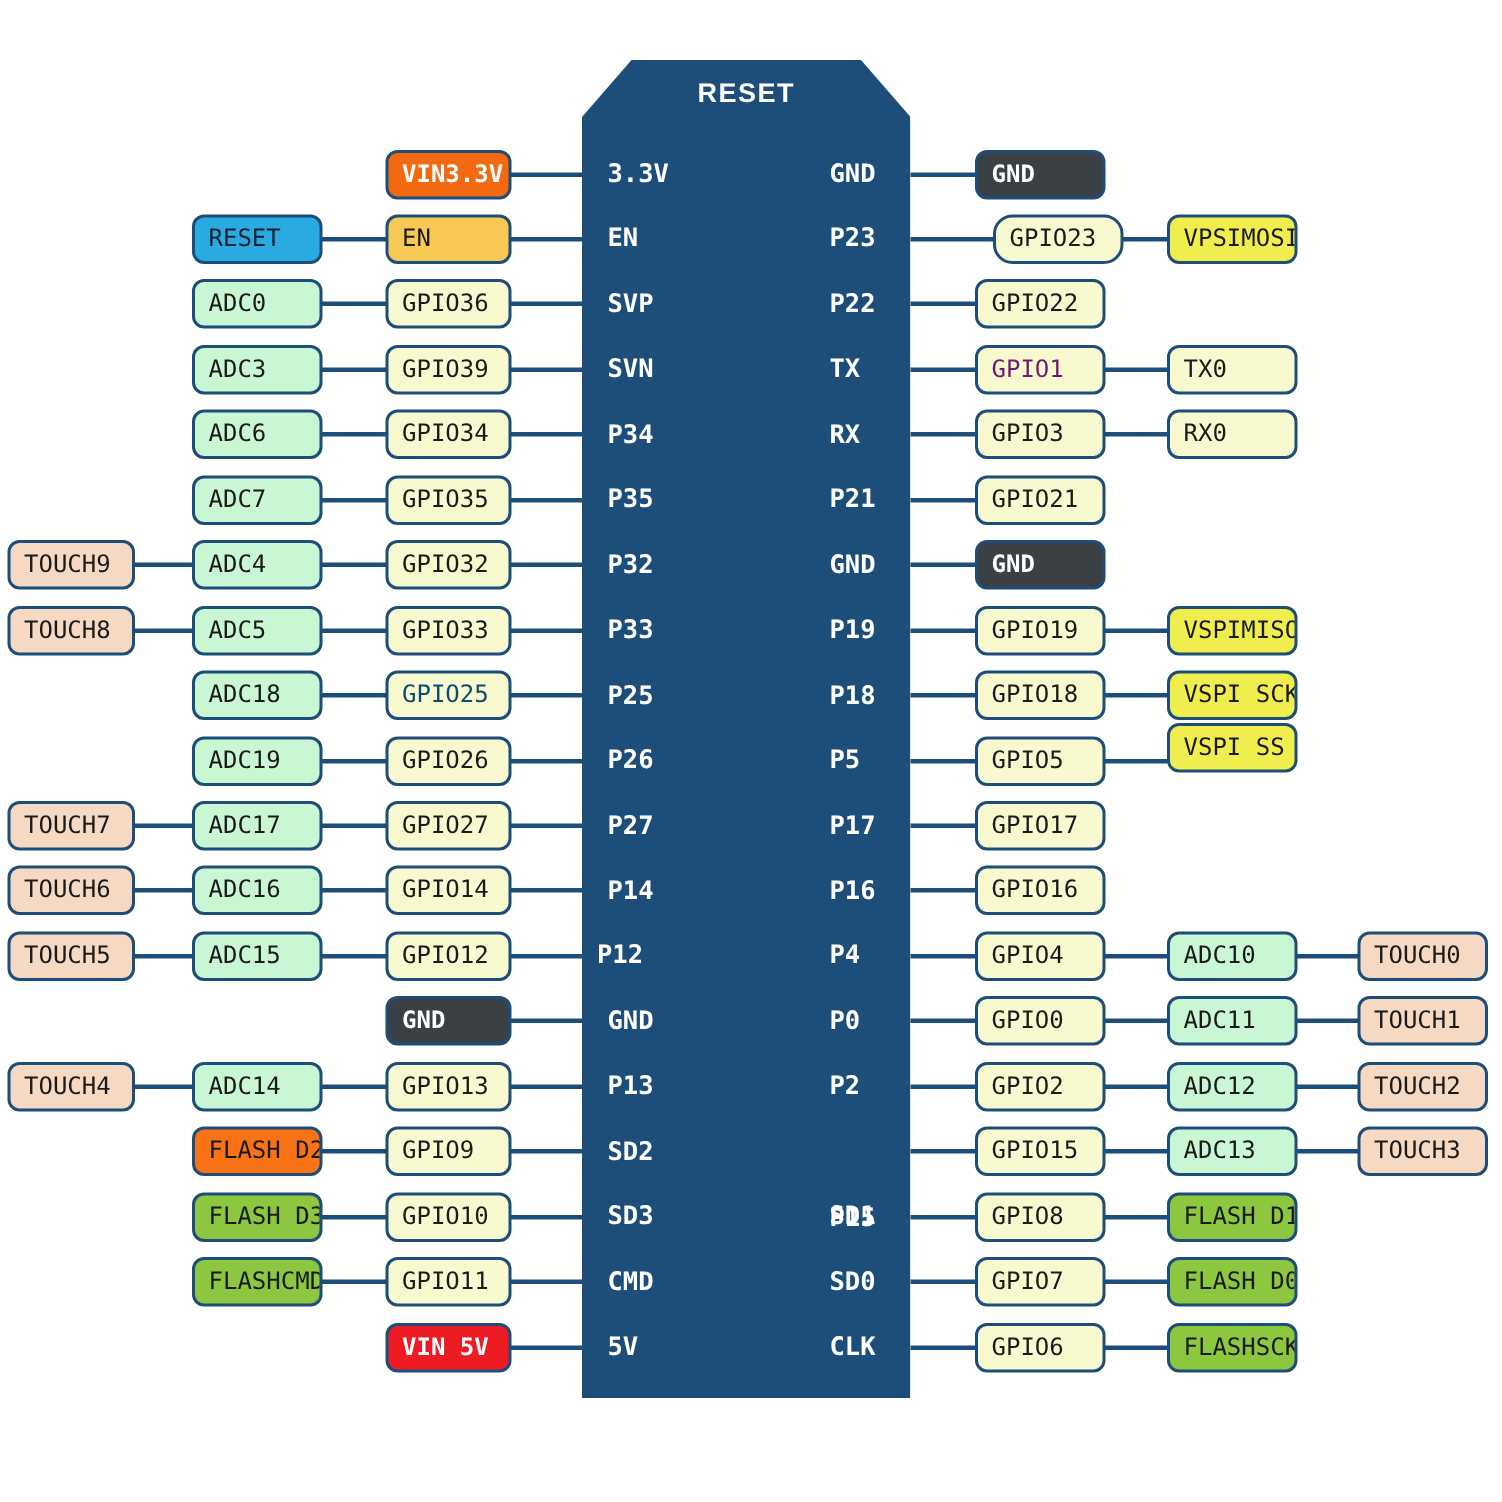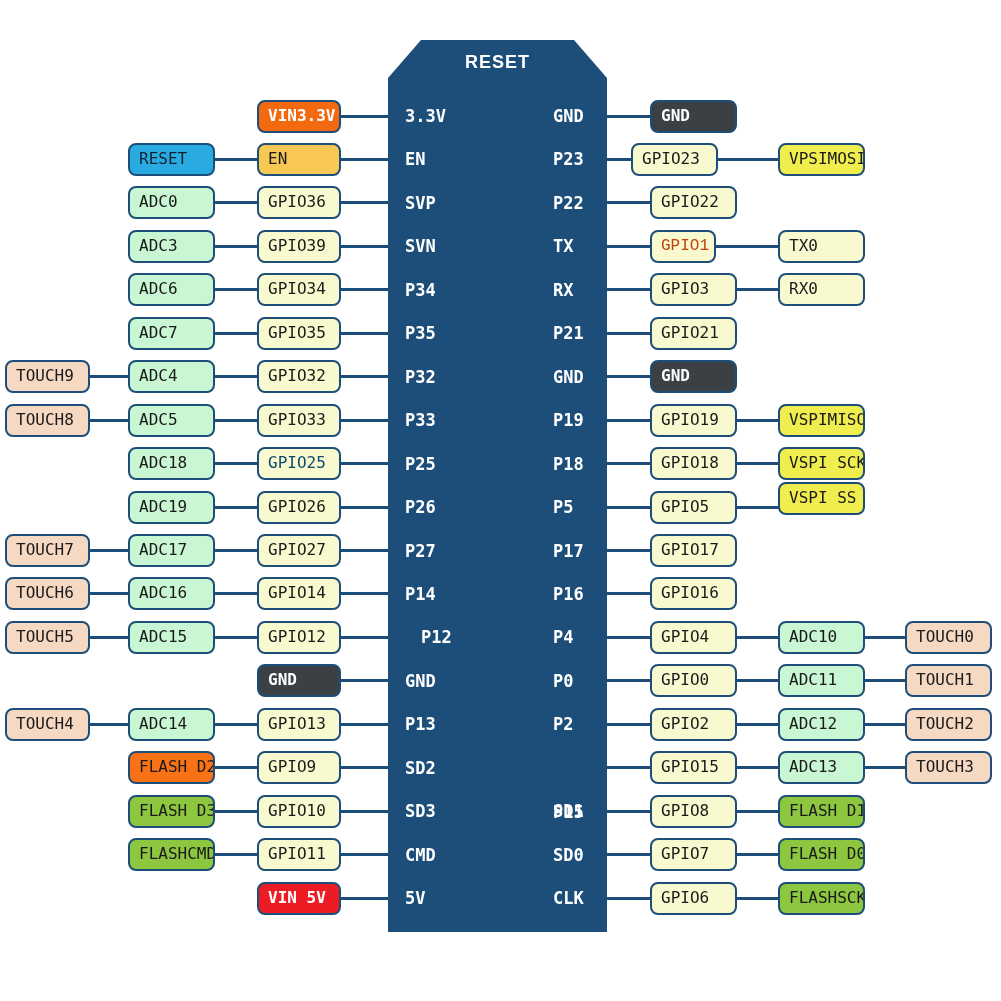--- a/index.html
+++ b/index.html
@@ -41,21 +41,21 @@
       <div class="pin" style="top: 151.9px; left: 17px;">SVP</div>
       <div class="pin" style="top: 195.35px; left: 17px;">SVN</div>
       <div class="pin" style="top: 238.8px; left: 17px;">P34</div>
       <div class="pin" style="top: 282.25px; left: 17px;">P35</div>
       <div class="pin" style="top: 325.7px; left: 17px;">P32</div>
       <div class="pin" style="top: 369.15px; left: 17px;">P33</div>
       <div class="pin" style="top: 412.6px; left: 17px;">P25</div>
       <div class="pin" style="top: 456.05px; left: 17px;">P26</div>
       <div class="pin" style="top: 499.5px; left: 17px;">P27</div>
       <div class="pin" style="top: 542.95px; left: 17px;">P14</div>
-      <div class="pin" style="top: 586.4px; left: 33px;">P12</div>
+      <div class="pin" style="top: 586.4px; left: 10px;">P12</div>
       <div class="pin" style="top: 629.85px; left: 17px;">GND</div>
       <div class="pin" style="top: 673.3px; left: 17px;">P13</div>
       <div class="pin" style="top: 716.75px; left: 17px;">SD2</div>
       <div class="pin" style="top: 760.2px; left: 17px;">SD3</div>
       <div class="pin" style="top: 803.65px; left: 17px;">CMD</div>
       <div class="pin" style="top: 847.1px; left: 17px;">5V</div>
       <div class="pin" style="top: 65px; left: 165px;">GND</div>
       <div class="pin" style="top: 108.45px; left: 165px;">P23</div>
       <div class="pin" style="top: 151.9px; left: 165px;">P22</div>
       <div class="pin" style="top: 195.35px; left: 165px;">TX</div>
@@ -131,26 +131,26 @@
     <div class="box" style="left: 257px; width: 84px; top: 794.7px; background: rgb(249, 249, 208); color: rgb(26, 26, 26);">GPIO10</div>
     <div class="box" style="left: 128px; width: 87px; top: 794.7px; background: rgb(141, 198, 63); color: rgb(26, 26, 26);">FLASH D3</div>
     <div class="wire" style="left: 171.5px; width: 216.5px; top: 853.15px;"></div>
     <div class="box" style="left: 257px; width: 84px; top: 838.15px; background: rgb(249, 249, 208); color: rgb(26, 26, 26);">GPIO11</div>
     <div class="box" style="left: 128px; width: 87px; top: 838.15px; background: rgb(141, 198, 63); color: rgb(26, 26, 26);">FLASHCMD</div>
     <div class="wire" style="left: 299px; width: 89px; top: 896.6px;"></div>
     <div class="box bold" style="left: 257px; width: 84px; top: 881.6px; background: rgb(237, 28, 36); color: rgb(255, 255, 255);">VIN 5V</div>
     <div class="wire" style="left: 607px; width: 86.5px; top: 114.5px;"></div>
     <div class="box bold" style="left: 650px; width: 87px; top: 99.5px; background: rgb(59, 64, 69); color: rgb(255, 255, 255);">GND</div>
     <div class="wire" style="left: 607px; width: 214.5px; top: 157.95px;"></div>
-    <div class="box" style="left: 631px; width: 87px; top: 142.95px; background: rgb(249, 249, 208); color: rgb(26, 26, 26);">GPIO23</div>
+    <div class="box" style="left: 662px; width: 87px; top: 142.95px; background: rgb(249, 249, 208); color: rgb(26, 26, 26); border-radius: 13px;">GPIO23</div>
     <div class="box" style="left: 778px; width: 87px; top: 142.95px; background: rgb(240, 238, 78); color: rgb(26, 26, 26);">VPSIMOSI</div>
     <div class="wire" style="left: 607px; width: 86.5px; top: 201.4px;"></div>
     <div class="box" style="left: 650px; width: 87px; top: 186.4px; background: rgb(249, 249, 208); color: rgb(26, 26, 26);">GPIO22</div>
     <div class="wire" style="left: 607px; width: 214.5px; top: 244.85px;"></div>
-    <div class="box" style="left: 650px; width: 66px; top: 229.85px; background: rgb(249, 249, 208); color: #c2410c; font-family: Liberation Mono, monospace;">GPIO1</div>
+    <div class="box" style="left: 650px; width: 87px; top: 229.85px; background: rgb(249, 249, 208); color: #701a75;">GPIO1</div>
     <div class="box" style="left: 778px; width: 87px; top: 229.85px; background: rgb(249, 249, 208); color: rgb(26, 26, 26);">TX0</div>
     <div class="wire" style="left: 607px; width: 214.5px; top: 288.3px;"></div>
     <div class="box" style="left: 650px; width: 87px; top: 273.3px; background: rgb(249, 249, 208); color: rgb(26, 26, 26);">GPIO3</div>
     <div class="box" style="left: 778px; width: 87px; top: 273.3px; background: rgb(249, 249, 208); color: rgb(26, 26, 26);">RX0</div>
     <div class="wire" style="left: 607px; width: 86.5px; top: 331.75px;"></div>
     <div class="box" style="left: 650px; width: 87px; top: 316.75px; background: rgb(249, 249, 208); color: rgb(26, 26, 26);">GPIO21</div>
     <div class="wire" style="left: 607px; width: 86.5px; top: 375.2px;"></div>
     <div class="box bold" style="left: 650px; width: 87px; top: 360.2px; background: rgb(59, 64, 69); color: rgb(255, 255, 255);">GND</div>
     <div class="wire" style="left: 607px; width: 214.5px; top: 418.65px;"></div>
     <div class="box" style="left: 650px; width: 87px; top: 403.65px; background: rgb(249, 249, 208); color: rgb(26, 26, 26);">GPIO19</div>

